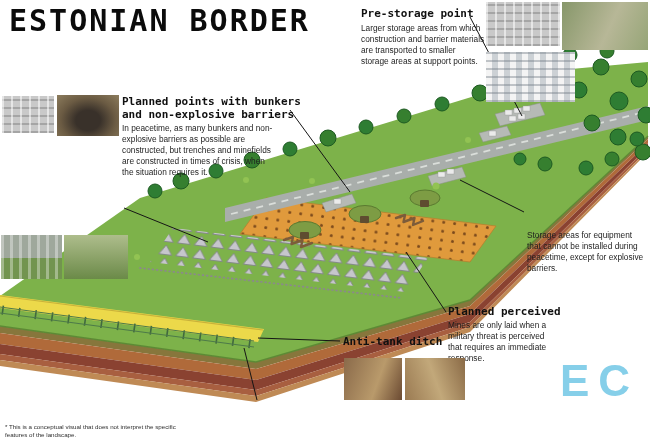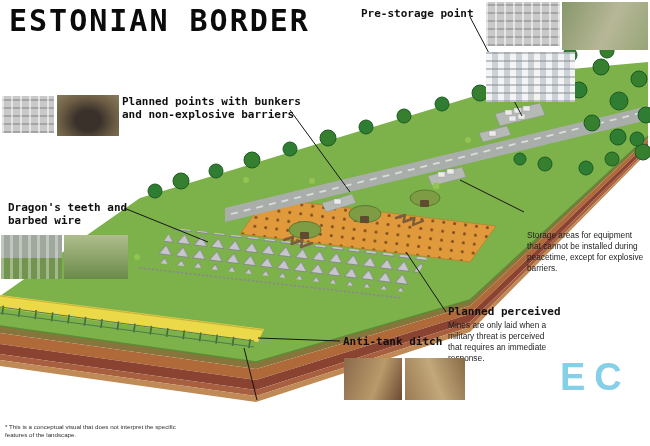--- a/index.html
+++ b/index.html
@@ -29,21 +29,21 @@
     background-image: repeating-linear-gradient(90deg, rgba(255,255,255,.35) 0 3px, transparent 3px 9px),
                       linear-gradient(#9fa89c 0 52%, #72944f 52% 100%); }
   .ph-field  { background: linear-gradient(#aebd8c 0%, #6b8a48 100%); }
   .ph-dirt1  { background: linear-gradient(110deg, #8a6a4a 0%, #b99a6b 58%, #6b4a32 100%); }
   .ph-dirt2  { background: linear-gradient(70deg, #9a7a52 0%, #c2a87a 50%, #8a6a46 100%); }
 
   .footnote { position:absolute; left:5px; top:423px; width:172px;
               font-size:6.2px; line-height:1.35; color:#2e2e2e; }
   .logo { position:absolute; left:560px; top:358px;
           font-family:"Liberation Sans", sans-serif; font-weight:bold;
-          font-size:38px; line-height:1.04; letter-spacing:9px; color:#86cfe9; }
+          font-size:44px; line-height:1.04; letter-spacing:9px; color:#86cfe9; }
 </style>
 </head>
 <body>
 
 <div class="stage">
 
   <svg class="terrain" width="650" height="446" viewBox="0 0 650 446">
     <defs>
       <pattern id="teethPat" width="17" height="13" patternUnits="userSpaceOnUse" patternTransform="rotate(7)">
         <polygon points="8,2 14.5,11.5 1.5,11.5" fill="#c6c6cc" stroke="#7e7e88" stroke-width="0.8"></polygon>
@@ -162,29 +162,30 @@
       <line x1="340" y1="341" x2="258" y2="338"></line>
       <line x1="257" y1="400" x2="244" y2="348"></line>
     </g>
   </svg>
 
   <div class="title">
     <div>ESTONIAN BORDER</div>
   </div>
 
   <div class="ann-h" style="left:361px; top:8px; width:132px">Pre-storage point</div>
+  <div class="ann-b" style="left:361px; top:23px; width:124px">Larger storage areas from which construction and barrier materials are transported to smaller storage areas at support points.</div>
   <div class="photo ph-blocks" style="left:486px; top:2px; width:74px; height:44px"></div>
   <div class="photo ph-aerial" style="left:562px; top:2px; width:86px; height:48px"></div>
   <div class="photo ph-stacks" style="left:486px; top:52px; width:89px; height:50px"></div>
 
   <div class="photo ph-blocks" style="left:2px; top:96px; width:52px; height:37px"></div>
   <div class="photo ph-bunker" style="left:57px; top:95px; width:62px; height:41px"></div>
   <div class="ann-h" style="left:122px; top:96px; width:186px">Planned points with bunkers and non-explosive barriers</div>
-
-  <div class="ann-h" style="left:8px; top:202px; width:128px">Dragon's teeth and barbed wire</div>
+  <div class="ann-b" style="left:122px; top:123px; width:152px">In peacetime, as many bunkers and non-explosive barriers as possible are constructed, but trenches and minefields are constructed in times of crisis, when the situation requires it.</div>
+
   <div class="photo ph-teeth" style="left:1px; top:235px; width:61px; height:44px"></div>
   <div class="photo ph-field" style="left:64px; top:235px; width:64px; height:44px"></div>
 
   <div class="ann-b" style="left:527px; top:230px; width:118px">Storage areas for equipment that cannot be installed during peacetime, except for explosive barriers.</div>
 
   <div class="ann-h" style="left:448px; top:306px; width:150px">Planned perceived</div>
   <div class="ann-b" style="left:448px; top:320px; width:112px">Mines are only laid when a military threat is perceived that requires an immediate response.</div>
 
   <div class="ann-h" style="left:343px; top:336px; width:120px">Anti-tank ditch</div>
   <div class="photo ph-dirt1" style="left:344px; top:358px; width:58px; height:42px"></div>

